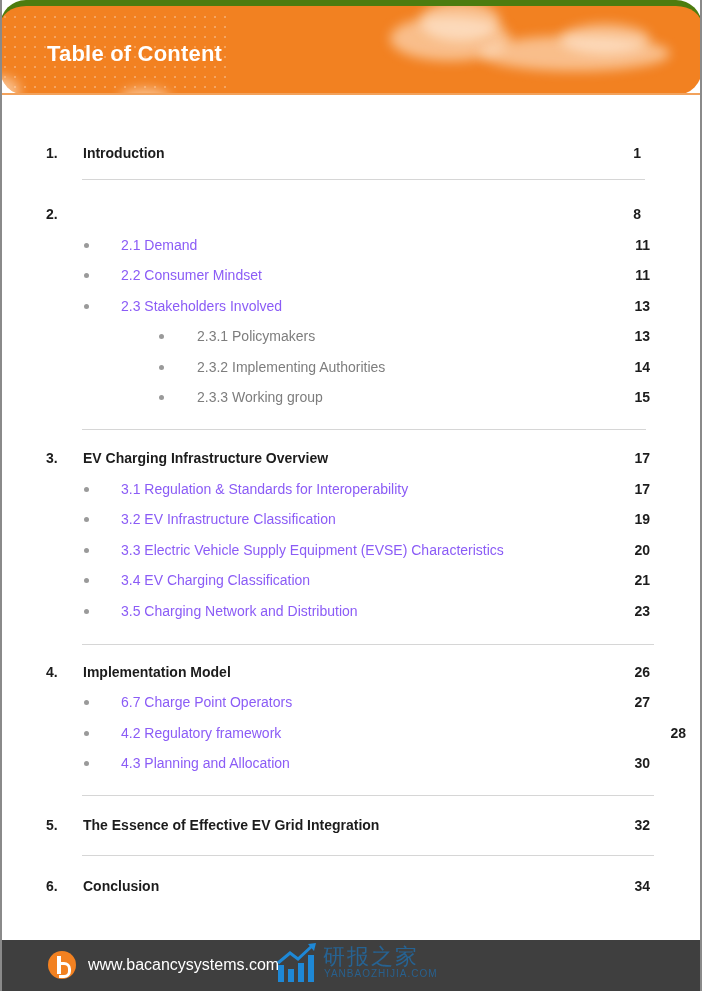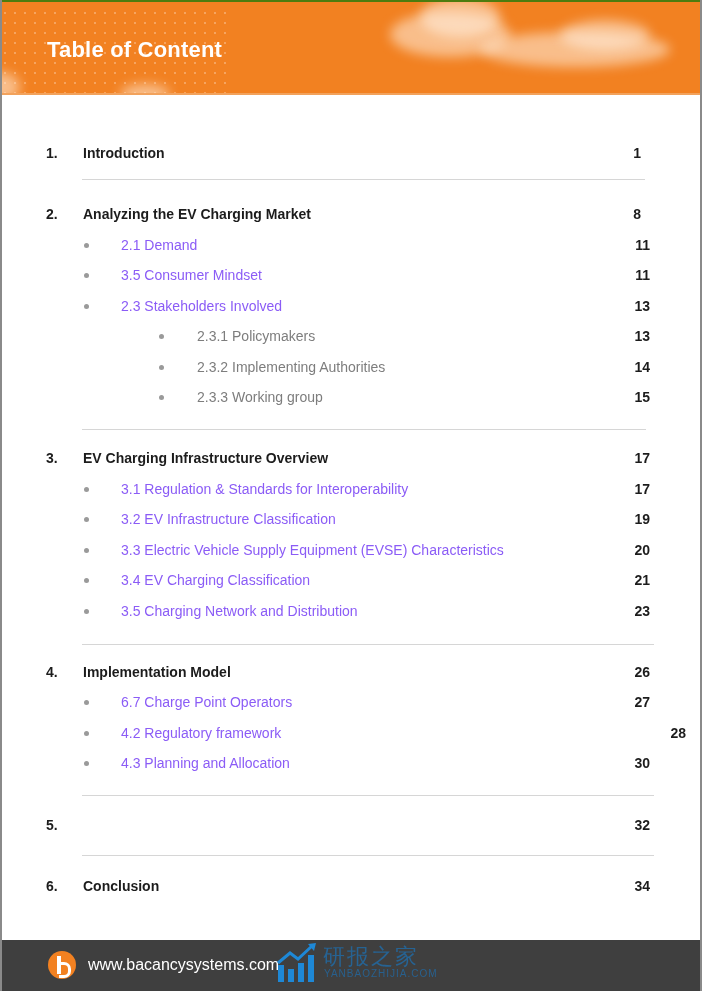--- a/index.html
+++ b/index.html
@@ -10,21 +10,21 @@
     }
     .page-border {
       position: absolute; left: 0; top: 0; width: 702px; height: 991px;
       box-sizing: border-box; border-left: 2px solid #8a8a8a; border-right: 2px solid #8a8a8a;
       pointer-events: none;
     }
     
     .header {
       position: absolute; left: 0; top: 0; width: 702px; height: 95px;
       background: #f28121; overflow: hidden;
-      border-top: 2px solid #4d7c0f; box-sizing: border-box;
+      border-top: 6px solid #4d7c0f; box-sizing: border-box; border-radius: 26px;
     }
     .dots {
       position: absolute; left: 0; top: 6px; width: 230px; height: 88px;
       background-image: radial-gradient(circle, rgba(255,255,255,0.28) 1px, transparent 1.4px);
       background-size: 10px 10px;
     }
     .cloud { position: absolute; border-radius: 50%; background: rgba(255,240,225,0.55); filter: blur(6px); }
     .header-title {
       position: absolute; left: 47px; top: 35px; margin: 0;
       color: #ffffff; font-size: 22px; font-weight: bold; letter-spacing: 0.2px;
@@ -101,31 +101,30 @@
 
   <div class="row lvl1 first" style="top:143px;">
     <span class="num">1.</span>
     <span class="title">Introduction</span>
     <span class="page">1</span>
   </div>
   <div class="divider" style="top:179px; width:563px;"></div>
 
   <div class="row lvl1" style="top:204px;">
     <span class="num">2.</span>
-    <span class="title">Analyzing the EV Charging Market</span>
     <span class="page" style="right:61px;">8</span>
   </div>
   <div class="row lvl2" style="top:235px;">
     <span class="bullet"></span>
     <span class="title">2.1 Demand</span>
     <span class="page">11</span>
   </div>
   <div class="row lvl2" style="top:265px;">
     <span class="bullet"></span>
-    <span class="title">3.5 Consumer Mindset</span>
+    <span class="title">2.2 Consumer Mindset</span>
     <span class="page">11</span>
   </div>
   <div class="row lvl2" style="top:296px;">
     <span class="bullet"></span>
     <span class="title">2.3 Stakeholders Involved</span>
     <span class="page">13</span>
   </div>
   <div class="row lvl3" style="top:326px;">
     <span class="bullet"></span>
     <span class="title">2.3.1 Policymakers</span>
@@ -192,20 +191,21 @@
   </div>
   <div class="row lvl2" style="top:753px;">
     <span class="bullet"></span>
     <span class="title">4.3 Planning and Allocation</span>
     <span class="page">30</span>
   </div>
   <div class="divider" style="top:795px;"></div>
 
   <div class="row lvl1" style="top:815px;">
     <span class="num">5.</span>
+    <span class="title">The Essence of Effective EV Grid Integration</span>
     <span class="page">32</span>
   </div>
   <div class="divider" style="top:855px;"></div>
 
   <div class="row lvl1" style="top:876px;">
     <span class="num">6.</span>
     <span class="title">Conclusion</span>
     <span class="page">34</span>
   </div>
 </div>

